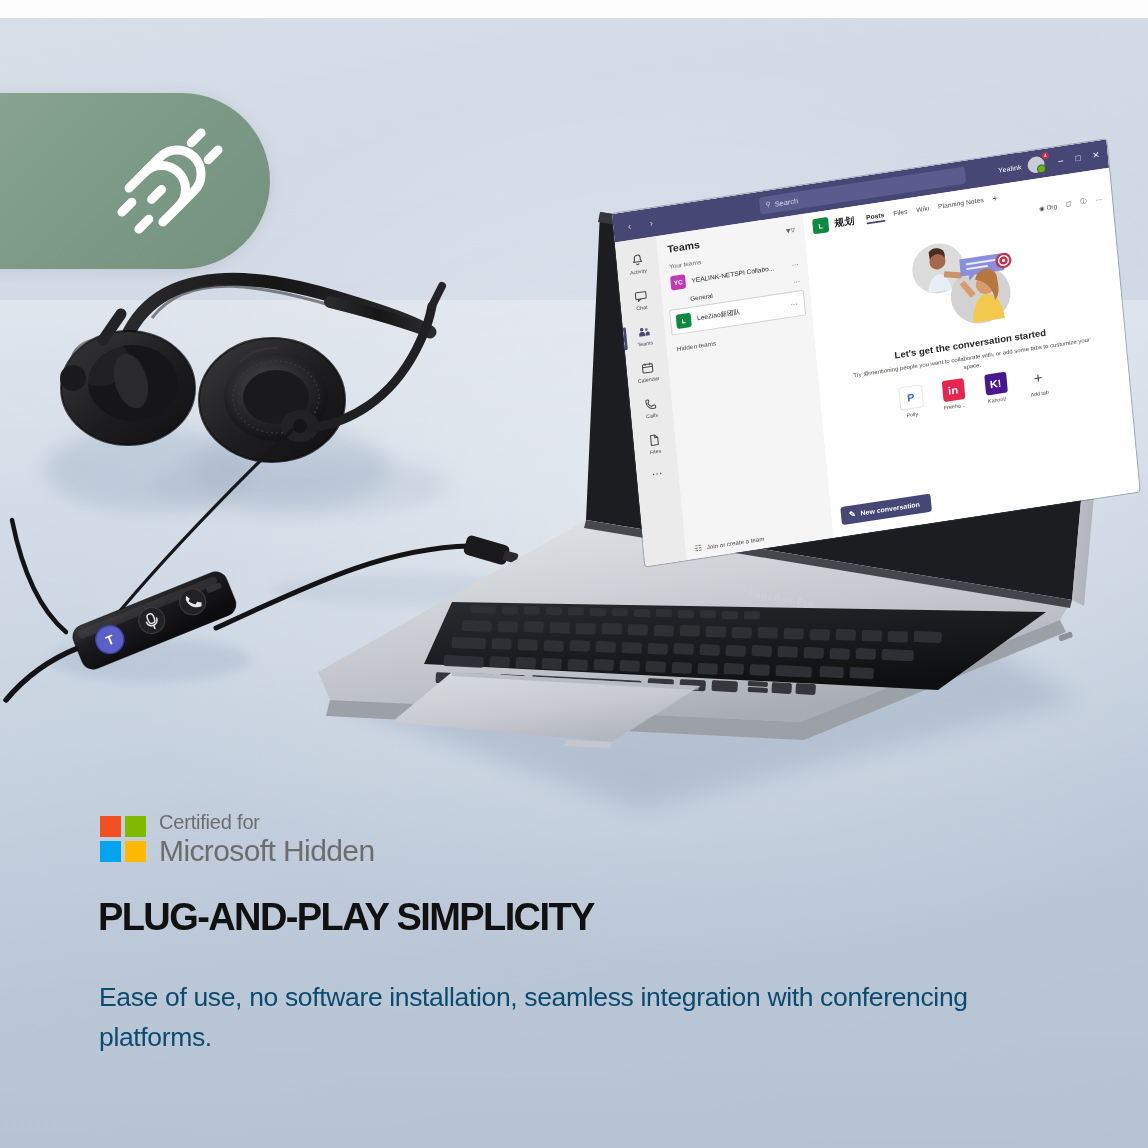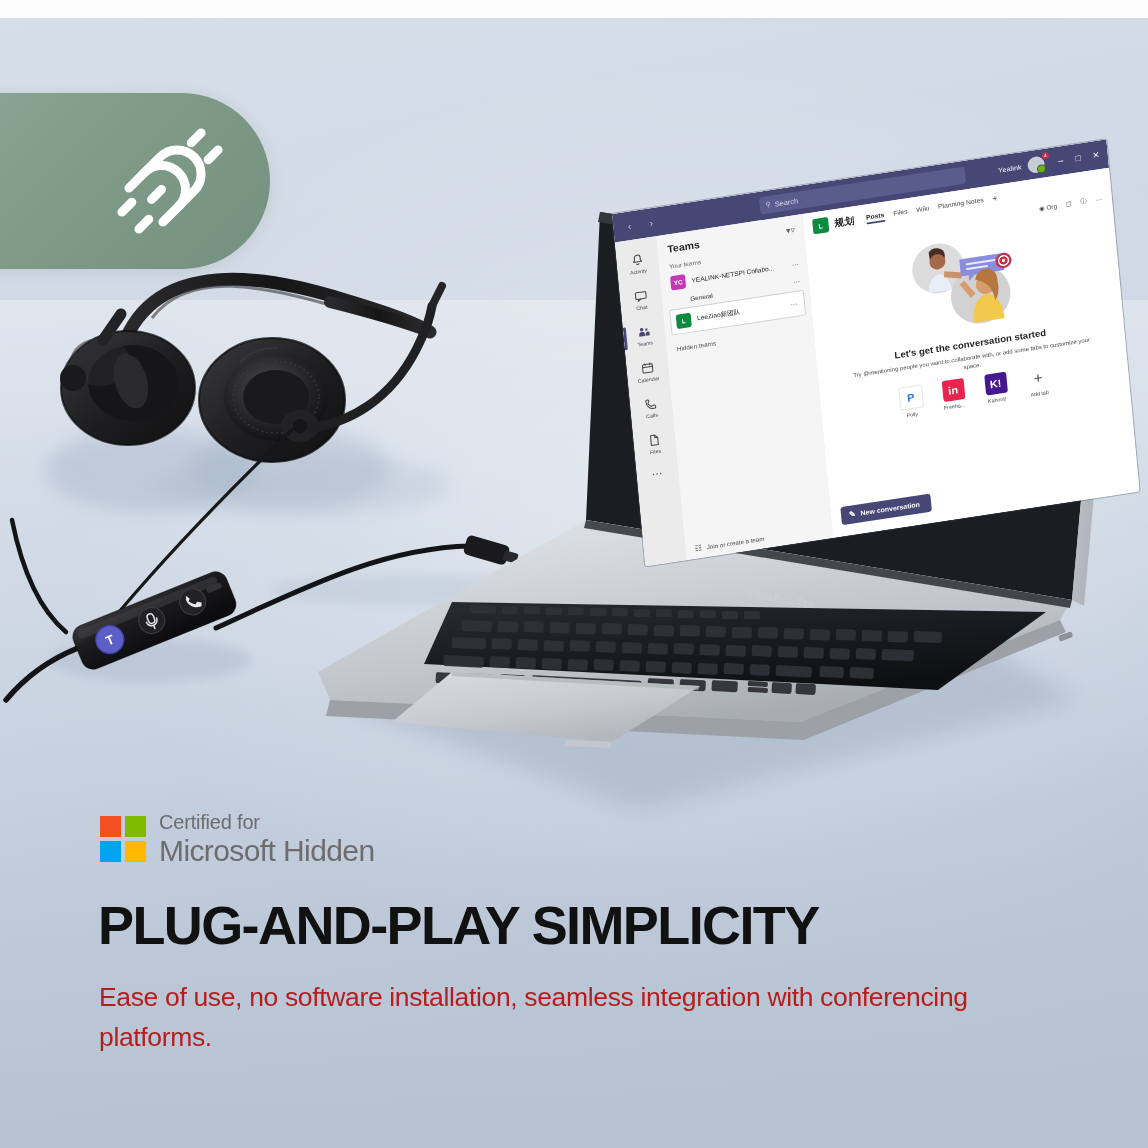--- a/index.html
+++ b/index.html
@@ -269,28 +269,28 @@
     display: grid; grid-template-columns: 21px 21px; grid-template-rows: 21px 21px; gap: 4px;
   }
   .ms-q { width: 21px; height: 21px; }
   .ms-text { display: flex; flex-direction: column; line-height: 1; }
   .ms-line1 { font-size: 20px; color: #6d6d6d; letter-spacing: -.2px; margin-bottom: 4px; }
   .ms-line2 { font-size: 30px; color: #6d6d6d; letter-spacing: -.6px; }
 
   .headline {
     position: absolute; left: 98px; top: 898px;
     width: 1000px;
-    font-size: 54px; font-weight: bold; color: #111111;
+    font-size: 38px; font-weight: bold; color: #111111;
     letter-spacing: -1.6px; line-height: 1;
     font-family: "Liberation Sans", sans-serif;
   }
   .subcopy {
     position: absolute; left: 99px; top: 977px;
     width: 900px;
-    font-size: 26.5px; color: #b91c1c; line-height: 1.52;
+    font-size: 26.5px; color: #0c4a6e; line-height: 1.52;
     letter-spacing: -.35px;
   }
 </style>
 </head>
 <body>
 
 <div id="stage">
 
   <div class="bg-top-white"></div>
   <div class="bg-main"></div>

